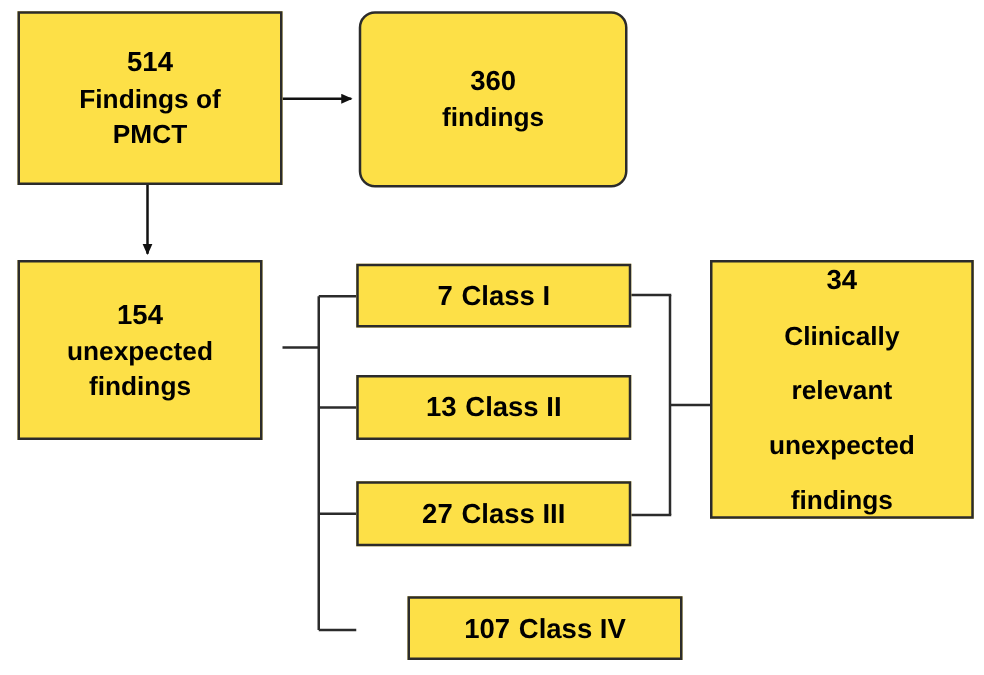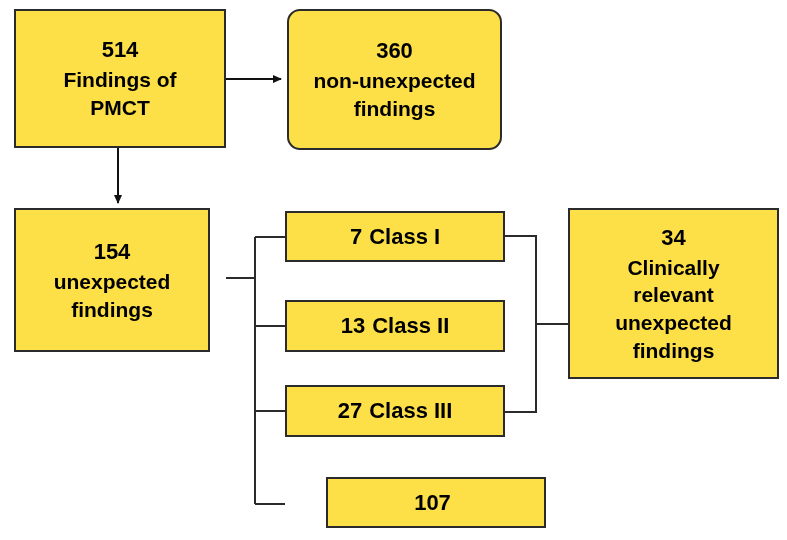--- a/index.html
+++ b/index.html
@@ -65,21 +65,21 @@
   .node-inline .label {
     font-weight: bold;
   }
   #node-findings-pmct  { left: 14px;  top: 9px;   width: 212px; height: 139px; }
   #node-non-unexpected { left: 287px; top: 9px;   width: 215px; height: 141px; border-radius: 13px; }
   #node-unexpected     { left: 14px;  top: 208px; width: 196px; height: 144px; }
   #node-class-1        { left: 285px; top: 211px; width: 220px; height: 51px; }
   #node-class-2        { left: 285px; top: 300px; width: 220px; height: 52px; }
   #node-class-3        { left: 285px; top: 385px; width: 220px; height: 52px; }
   #node-class-4        { left: 285px; top: 477px; width: 220px; height: 51px; margin-left: 41px; }
-  #node-clinically-relevant { left: 568px; top: 208px; width: 211px; height: 171px; }
+  #node-clinically-relevant { left: 568px; top: 208px; width: 211px; height: 207px; gap: 16px; }
 </style>
 </head>
 <body>
 
 <div id="flowchart-root">
 
   <svg class="connectors" viewBox="0 0 787 540" width="787" height="540" xmlns="http://www.w3.org/2000/svg">
     <defs>
       <marker id="arrowhead" markerWidth="9" markerHeight="9" refX="8" refY="4" orient="auto" markerUnits="userSpaceOnUse">
         <path d="M0,0 L9,4 L0,8 z" fill="#111111"></path>
@@ -112,21 +112,20 @@
   </svg>
 
   <div class="node node-stacked" id="node-findings-pmct">
     <span class="num">514</span>
     <span class="line">Findings of</span>
     <span class="line">PMCT</span>
   </div>
 
   <div class="node node-stacked" id="node-non-unexpected">
     <span class="num">360</span>
-    <span class="line">non-unexpected</span>
     <span class="line">findings</span>
   </div>
 
   <div class="node node-stacked" id="node-unexpected">
     <span class="num">154</span>
     <span class="line">unexpected</span>
     <span class="line">findings</span>
   </div>
 
   <div class="node node-inline" id="node-class-1">
@@ -139,20 +138,21 @@
     <span class="label">Class II</span>
   </div>
 
   <div class="node node-inline" id="node-class-3">
     <span class="num">27</span>
     <span class="label">Class III</span>
   </div>
 
   <div class="node node-inline" id="node-class-4">
     <span class="num">107</span>
+    <span class="label">Class IV</span>
   </div>
 
   <div class="node node-stacked" id="node-clinically-relevant">
     <span class="num">34</span>
     <span class="line">Clinically</span>
     <span class="line">relevant</span>
     <span class="line">unexpected</span>
     <span class="line">findings</span>
   </div>
 

